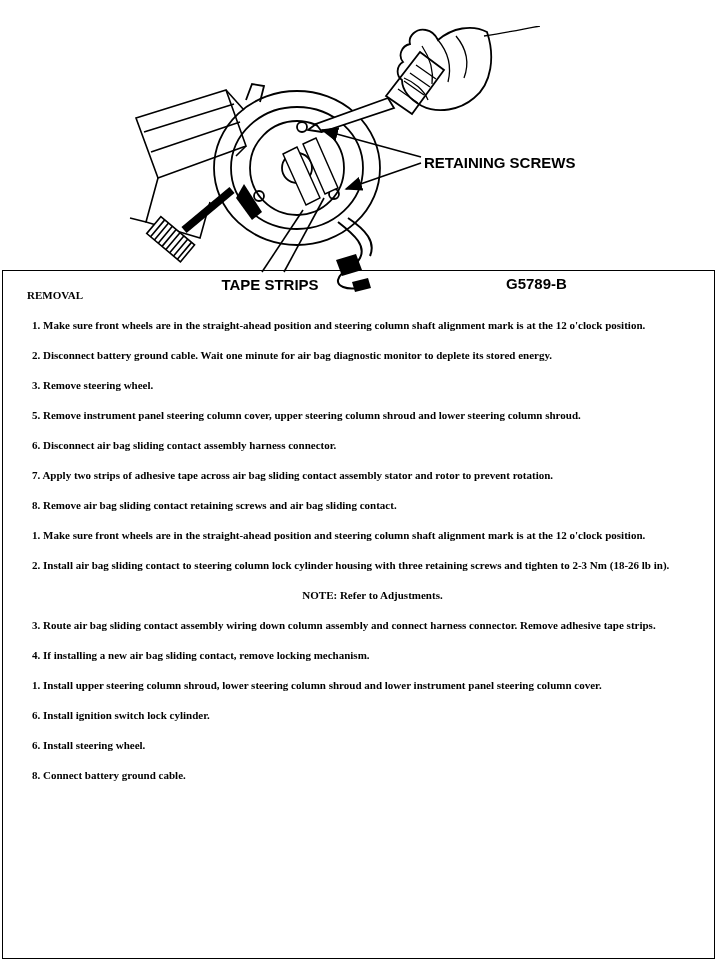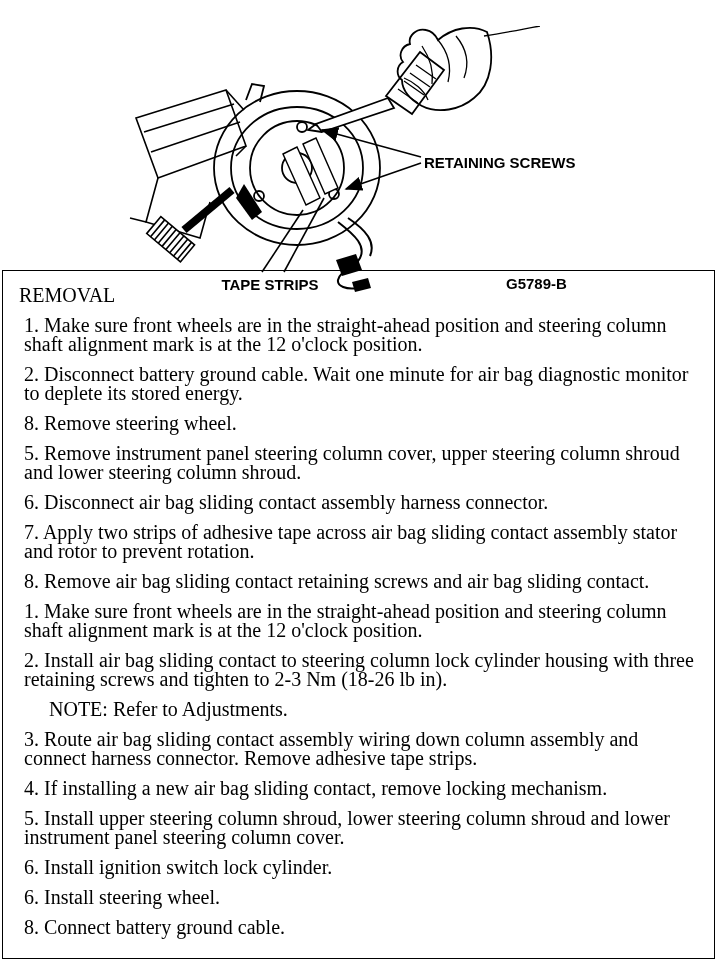--- a/index.html
+++ b/index.html
@@ -29,28 +29,28 @@
   }
   .doc-box {
     position: absolute;
     top: 270px; left: 2px; right: 2px; bottom: 2px;
     border: 1px solid #000;
     box-sizing: border-box;
     padding: 4px 10px 0 8px;
     overflow: hidden;
   }
   .doc-box p, .doc-box h2 {
-    font-size: 20px;
+    font-size: 11px;
     line-height: 19px;
-    font-weight: normal;
-    margin: 11px 8px;
+    font-weight: bold;
+    margin: 11px 16px;
   }
   .heading { margin: 8px 0; font-size: 14.5px; }
   .step { padding-left: 5px; }
-  .note { padding-left: 30px; }
+  .note { padding-left: 30px; text-align: center; }
 </style>
 </head>
 <body>
 
 <div class="page">
 
   <div class="figure-area">
     <svg class="figure-svg" viewBox="0 0 717 270" width="717" height="270" xmlns="http://www.w3.org/2000/svg">
       <defs>
         <marker id="arrow" markerWidth="11" markerHeight="9" refX="10" refY="4.5" orient="auto">
@@ -129,31 +129,31 @@
       <text class="fig-label" x="506" y="263">G5789-B</text>
     </svg>
   </div>
 
   <div class="doc-box">
 
     <h2 class="heading">REMOVAL</h2>
 
     <p class="step">1. Make sure front wheels are in the straight-ahead position and steering column shaft alignment mark is at the 12 o'clock position.</p>
     <p class="step">2. Disconnect battery ground cable. Wait one minute for air bag diagnostic monitor to deplete its stored energy.</p>
-    <p class="step">8. Remove steering wheel.</p>
+    <p class="step">3. Remove steering wheel.</p>
     <p class="step">5. Remove instrument panel steering column cover, upper steering column shroud and lower steering column shroud.</p>
     <p class="step">6. Disconnect air bag sliding contact assembly harness connector.</p>
     <p class="step">7. Apply two strips of adhesive tape across air bag sliding contact assembly stator and rotor to prevent rotation.</p>
     <p class="step">8. Remove air bag sliding contact retaining screws and air bag sliding contact.</p>
 
 
     <p class="step">1. Make sure front wheels are in the straight-ahead position and steering column shaft alignment mark is at the 12 o'clock position.</p>
     <p class="step">2. Install air bag sliding contact to steering column lock cylinder housing with three retaining screws and tighten to 2-3 Nm (18-26 lb in).</p>
     <p class="note">NOTE: Refer to Adjustments.</p>
     <p class="step">3. Route air bag sliding contact assembly wiring down column assembly and connect harness connector. Remove adhesive tape strips.</p>
     <p class="step">4. If installing a new air bag sliding contact, remove locking mechanism.</p>
-    <p class="step">5. Install upper steering column shroud, lower steering column shroud and lower instrument panel steering column cover.</p>
+    <p class="step">1. Install upper steering column shroud, lower steering column shroud and lower instrument panel steering column cover.</p>
     <p class="step">6. Install ignition switch lock cylinder.</p>
     <p class="step">6. Install steering wheel.</p>
     <p class="step">8. Connect battery ground cable.</p>
 
   </div>
 </div>
 
 </body></html>

